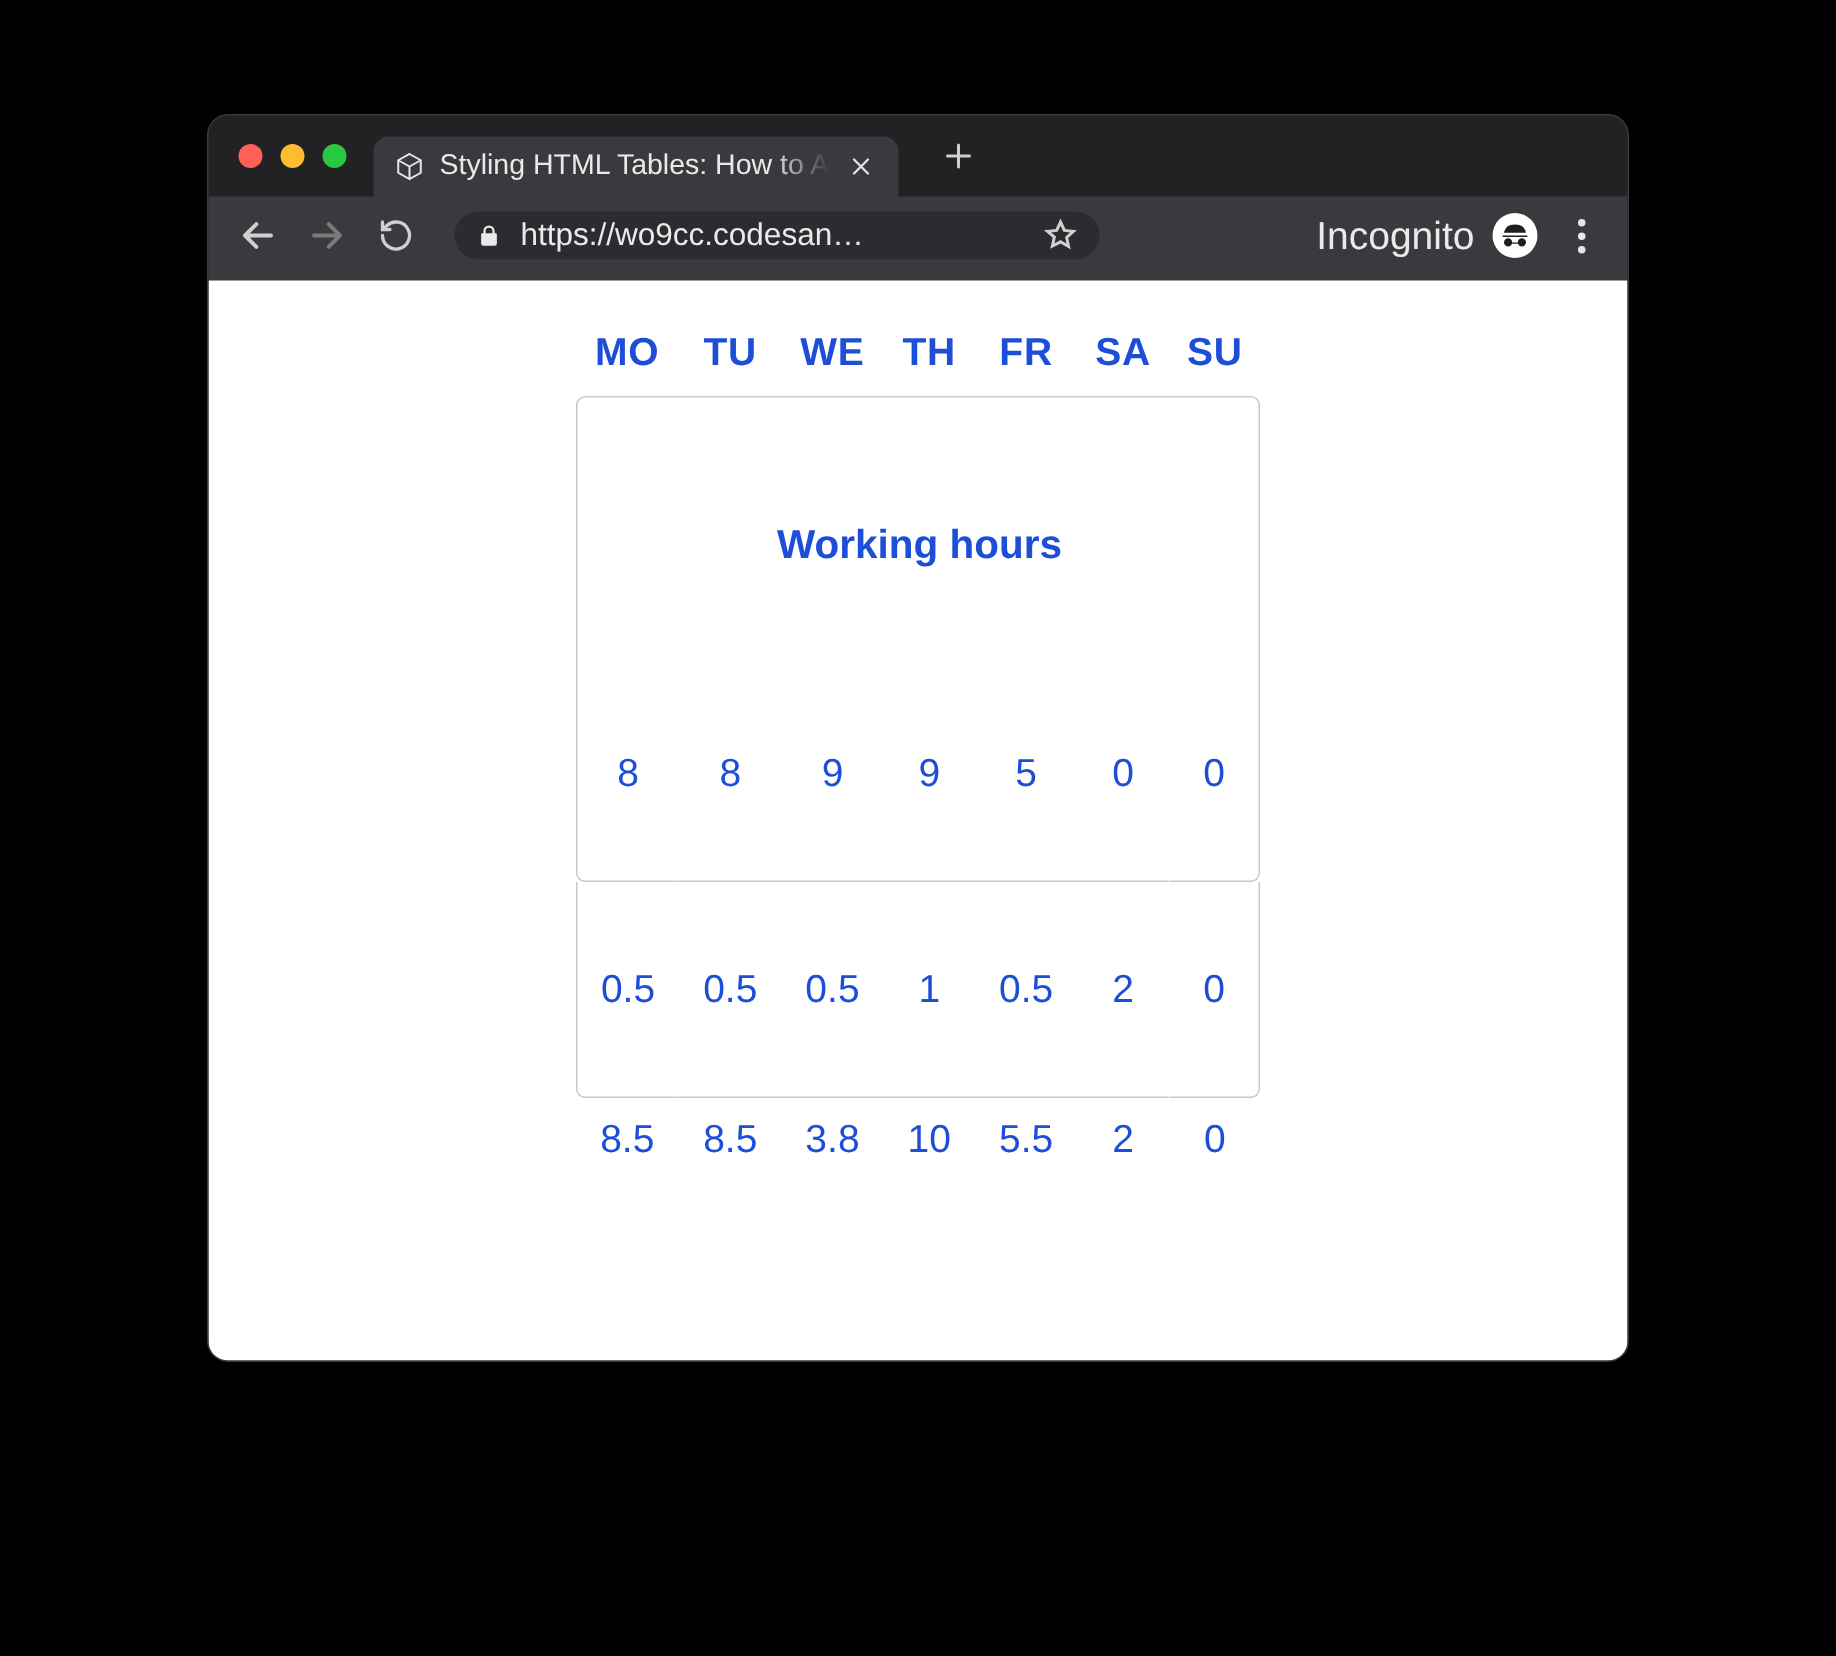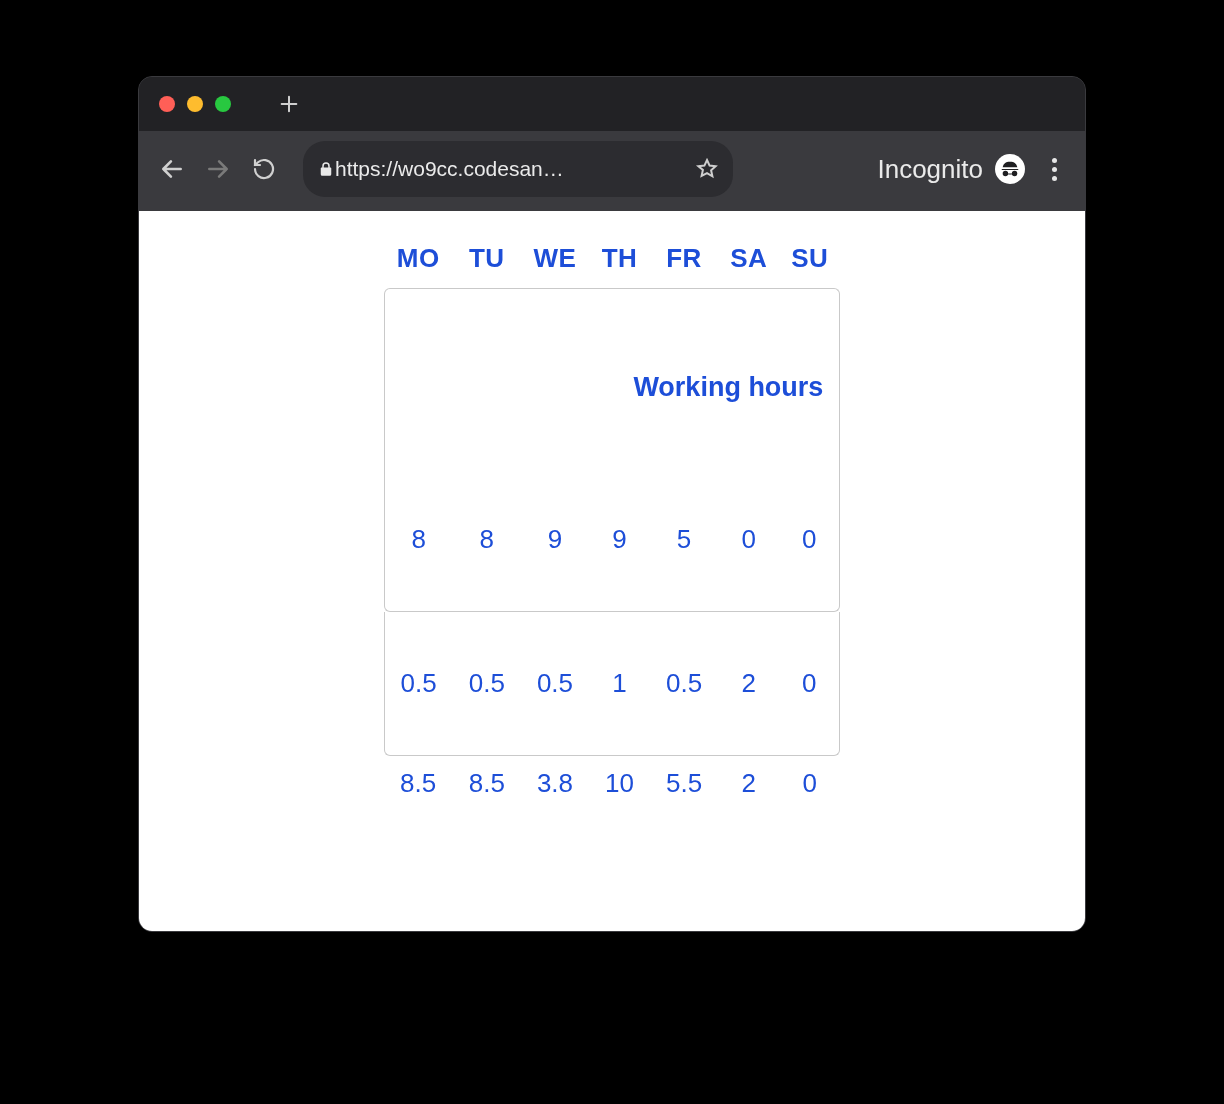--- a/index.html
+++ b/index.html
@@ -88,26 +88,27 @@
       background: #3a3a3e;
     }
     .tbtn {
       width: 30px; height: 30px;
       display: flex; align-items: center; justify-content: center;
       color: #d0d0d0;
     }
     .tbtn.disabled { color:#7a7a7a; }
     .omnibox {
       flex: 1;
-      height: 56px;
+      height: 32px;
       background: #2c2c30;
       border-radius: 22px;
       display: flex;
       align-items: center;
       padding: 0 14px;
+      gap: 12px;
       color: #e9e9e9;
       max-width: 430px;
       margin-left: 8px;
     }
     .omni-lock { width:18px; height:18px; flex:none; color:#e9e9e9; }
     .omni-url {
       flex: 1;
       font-size: 21px;
       white-space: nowrap;
       overflow: hidden;
@@ -150,21 +151,21 @@
       padding: 8px 12px 14px 12px;
       text-align: center;
       letter-spacing: .5px;
     }
     tbody td, tfoot td  {
       padding: 12px 16px;
       text-align: center;
     }
     tbody th, tfoot th {
       padding: 28px 16px 10px 16px;
-      text-align: right;
+      text-align: center;
       font-weight: 800;
       font-size: 27px;
     }
     tbody {
       position: relative;
     }
     
     .group th, .group td { position: relative; z-index: 1; }
     .group .first-cell { padding-left: 18px; }
     .grp-top-left  { border-top-left-radius:6px; }
@@ -180,20 +181,34 @@
 <body>
 
 <div class="window">
 
   <div class="tabstrip">
     <div class="traffic">
       <div class="dot red"></div>
       <div class="dot yellow"></div>
       <div class="dot green"></div>
     </div>
+    <div class="tab">
+      <span class="tab-favicon">
+        <svg viewBox="0 0 24 24" width="20" height="20" fill="none" stroke="currentColor" stroke-width="1.6">
+          <path d="M12 2 21 7v10l-9 5-9-5V7z"></path>
+            <path d="M12 12 21 7M12 12 3 7M12 12v10"></path>
+        </svg>
+      </span>
+      <span class="tab-title">Styling HTML Tables: How to A</span>
+      <span class="tab-close">
+        <svg viewBox="0 0 24 24" width="16" height="16" stroke="currentColor" stroke-width="2.2" fill="none" stroke-linecap="round">
+          <path d="M5 5l14 14M19 5L5 19"></path>
+        </svg>
+      </span>
+    </div>
     <div class="newtab">
       <svg viewBox="0 0 24 24" width="22" height="22" stroke="currentColor" stroke-width="2.2" fill="none" stroke-linecap="round">
         <path d="M12 4v16M4 12h16"></path>
       </svg>
     </div>
   </div>
 
   <div class="toolbar">
     <div class="tbtn">
       <svg viewBox="0 0 24 24" width="26" height="26" stroke="currentColor" stroke-width="2.4" fill="none" stroke-linecap="round" stroke-linejoin="round">

